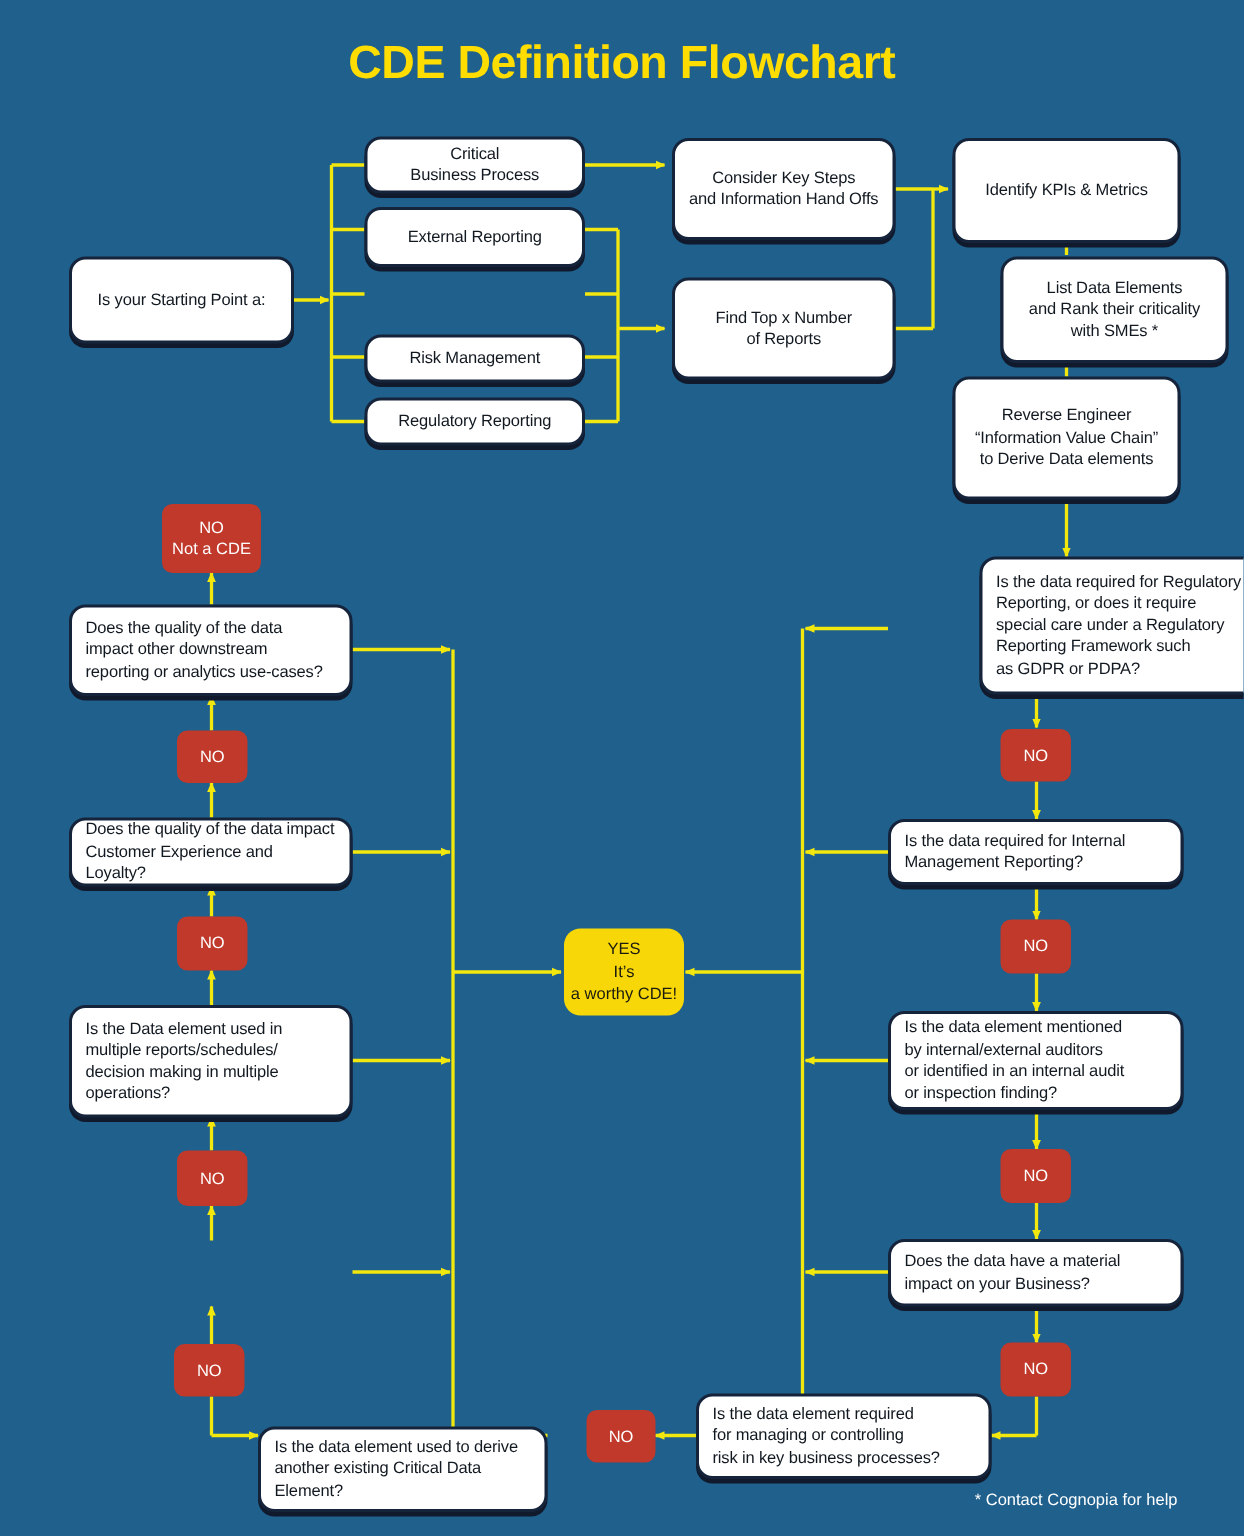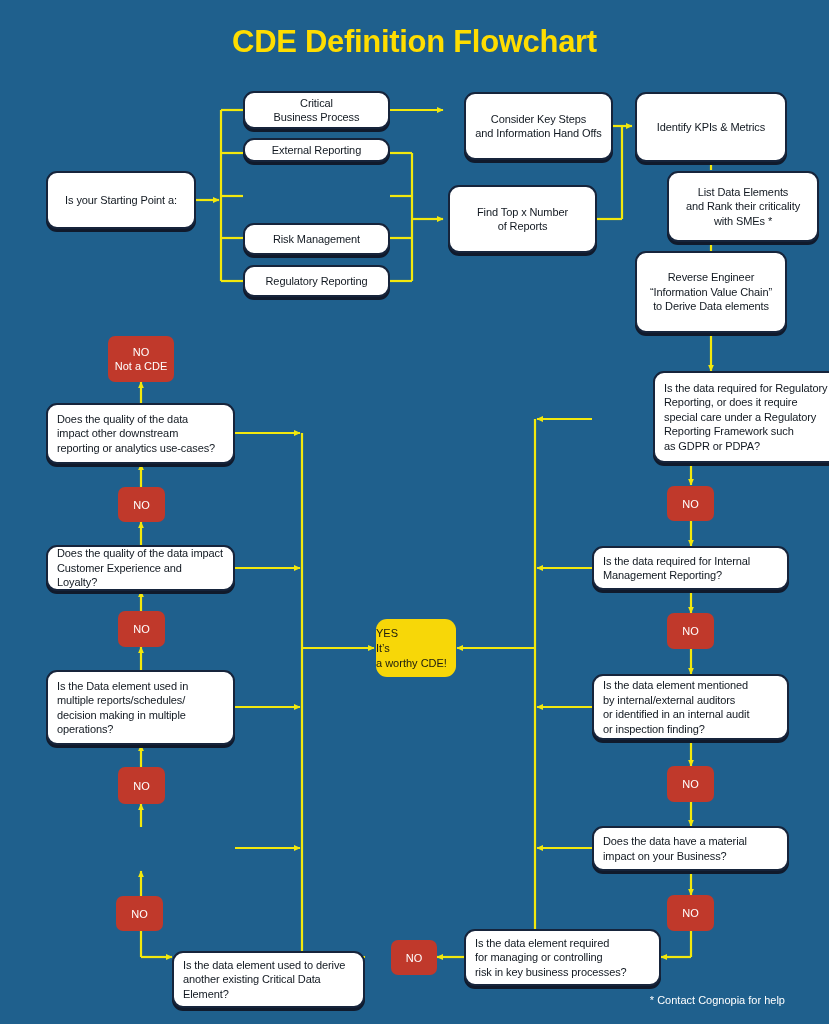--- a/index.html
+++ b/index.html
@@ -53,21 +53,21 @@
   
   .yes{
     background:#f7d708;
     border-radius:11px;
     color:#1b1b10;
     align-items:center;
   }
   .yes .t{
     font-size:11px;
     line-height:15px;
-    text-align:left;
+    text-align:center;
     white-space:pre-line;
     width:100%;
   }
 
   #title{
     position:absolute;left:0;top:24px;width:829px;
     text-align:center;
     font-size:31px;font-weight:bold;
     color:#ffdd00;
     letter-spacing:-0.3px;
@@ -158,31 +158,31 @@
   </svg>
 
   <div class="node box center" style="left:46px;top:171px;width:150px;height:58px;">
     <div class="t">Is your Starting Point a:</div>
   </div>
 
   <div class="node box center" style="left:243px;top:91px;width:147px;height:38px;">
     <div class="t">Critical
 Business Process</div>
   </div>
-  <div class="node box center" style="left:243px;top:138px;width:147px;height:24px;">
+  <div class="node box center" style="left:243px;top:138px;width:147px;height:40px;">
     <div class="t">External Reporting</div>
   </div>
   <div class="node box center" style="left:243px;top:223px;width:147px;height:32px;">
     <div class="t">Risk Management</div>
   </div>
   <div class="node box center" style="left:243px;top:265px;width:147px;height:32px;">
     <div class="t">Regulatory Reporting</div>
   </div>
 
-  <div class="node box center" style="left:464px;top:92px;width:149px;height:68px;">
+  <div class="node box center" style="left:448px;top:92px;width:149px;height:68px;">
     <div class="t">Consider Key Steps
 and Information Hand Offs</div>
   </div>
   <div class="node box center" style="left:448px;top:185px;width:149px;height:68px;">
     <div class="t">Find Top x Number
 of Reports</div>
   </div>
 
   <div class="node box center" style="left:635px;top:92px;width:152px;height:70px;">
     <div class="t">Identify KPIs &amp; Metrics</div>

